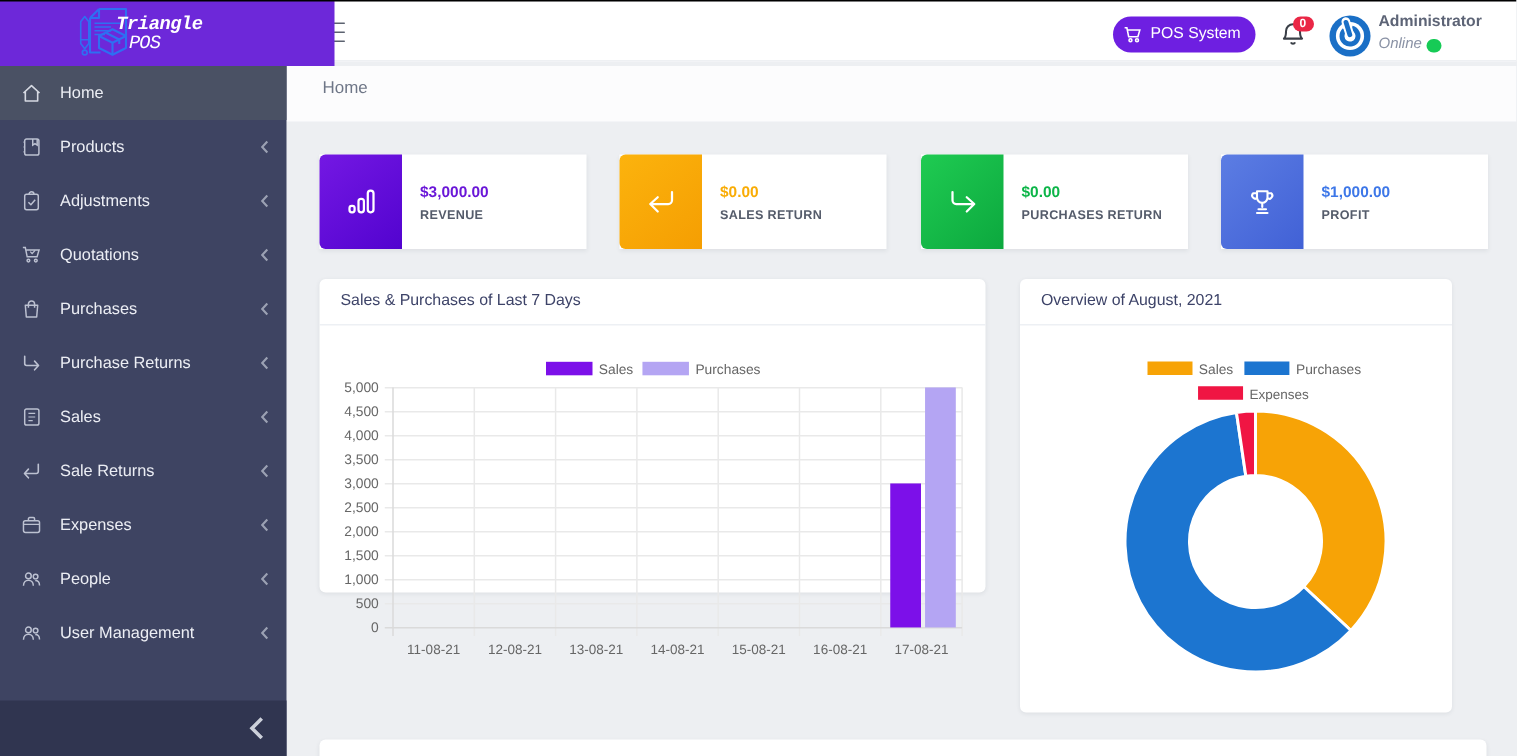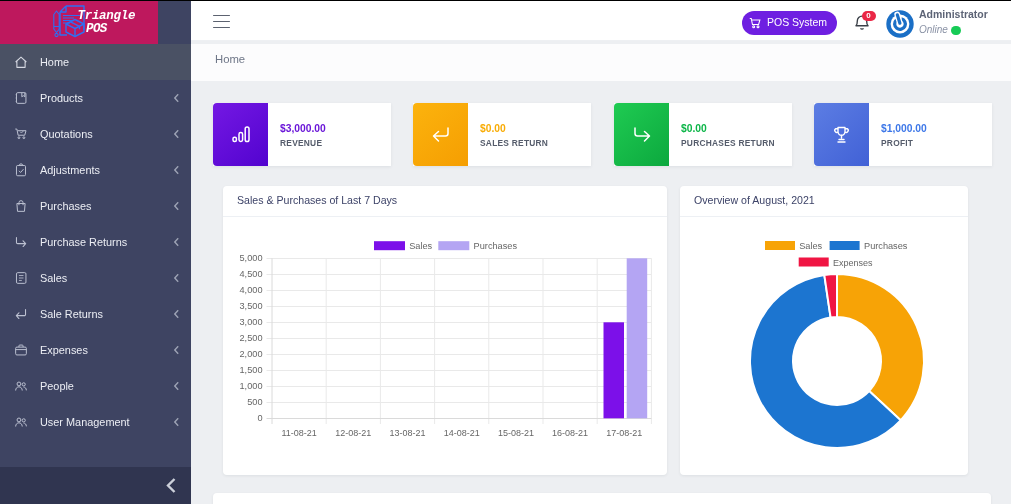--- a/index.html
+++ b/index.html
@@ -1,22 +1,22 @@
 <!DOCTYPE html>
 <html><head><meta charset="utf-8"><style>
 *{margin:0;padding:0;box-sizing:border-box}
 html,body{width:1011px;height:504px;overflow:hidden}
 body{font-family:"Liberation Sans",sans-serif;background:#edeff2;position:relative}
 #topline{position:absolute;left:0;top:0;width:1011px;height:1px;background:#000;z-index:50}
 
 #sidebar{position:absolute;left:0;top:0;width:191px;height:504px;background:#3e4462;z-index:10}
-#logo{position:absolute;left:0;top:0;width:158px;height:44px;background:#be185d}
+#logo{position:absolute;left:0;top:0;width:223px;height:44px;background:#6d28d9}
 #logo svg{position:absolute;left:51px;top:4px}
 .lg1{position:absolute;left:77.5px;top:9px;font-family:"Liberation Mono",monospace;font-style:italic;font-weight:bold;font-size:12.5px;color:#fff;letter-spacing:-0.3px}
-.lg2{position:absolute;left:86px;top:22px;font-family:"Liberation Mono",monospace;font-style:italic;font-weight:bold;font-size:12.5px;color:#fff;letter-spacing:-0.6px}
+.lg2{position:absolute;left:86px;top:22px;font-family:"Liberation Mono",monospace;font-style:italic;font-weight:normal;font-size:12.5px;color:#fff;letter-spacing:-0.6px}
 #menu{position:absolute;left:0;top:44px;width:191px}
 .mi{position:relative;height:36px;display:flex;align-items:center}
 .mi.active{background:#4a5164}
 .mi .ic{position:absolute;left:13.5px;top:50%;transform:translateY(-50%);width:14px;height:14px}
 .mi .tx{position:absolute;left:40px;top:50%;transform:translateY(-50%);font-size:10.9px;color:#eceef4}
 .mi .ch{position:absolute;right:12.5px;top:50%;transform:translateY(-50%)}
 #sbfoot{position:absolute;left:0;top:467px;width:191px;height:37px;background:#303550}
 
 #topbar{position:absolute;left:191px;top:1px;width:820px;height:40px;background:#fff;border-bottom:1px solid #eef0f3;z-index:5}
 #burger{position:absolute;left:22px;top:13.8px;width:17px;height:15px}
@@ -73,37 +73,37 @@
           <path d="M9.5 2 v5 l1.8-1.3 1.8 1.3 v-5"></path>
           <path d="M3 4.5 h-1 M3 8.5 h-1 M3 12.5 h-1" stroke-width="1"></path>
         </svg>
         <span class="tx">Products</span>
         <svg class="ch" width="5" height="9" viewBox="0 0 5 9" fill="none" stroke="#9ba1b3" stroke-width="1.4">
           <path d="M4.2 0.8 L0.8 4.5 L4.2 8.2"></path>
         </svg>
       </div>
     <div class="mi">
         <svg class="ic" viewBox="0 0 17 17" fill="none" stroke="#bcc1d1" stroke-width="1.2">
+          <rect x="3" y="3" width="11" height="12.5" rx="1.5"></rect>
+          <path d="M6.5 3 a2 2 0 0 1 4 0"></path>
+          <path d="M6 9.5 l2 2 3.5-4" stroke-linejoin="round"></path>
+        </svg>
+        <span class="tx">Adjustments</span>
+        <svg class="ch" width="5" height="9" viewBox="0 0 5 9" fill="none" stroke="#9ba1b3" stroke-width="1.4">
+          <path d="M4.2 0.8 L0.8 4.5 L4.2 8.2"></path>
+        </svg>
+      </div>
+    <div class="mi">
+        <svg class="ic" viewBox="0 0 17 17" fill="none" stroke="#bcc1d1" stroke-width="1.2">
           <path d="M1.5 2.5 h2 l1.5 7.5 h8 l1.6-5.5 H4.5"></path>
           <circle cx="6" cy="13" r="1.1"></circle>
           <circle cx="12" cy="13" r="1.1"></circle>
           <path d="M7.5 5.8 l1.5 1.5 2.5-2.6" stroke-width="1"></path>
         </svg>
         <span class="tx">Quotations</span>
-        <svg class="ch" width="5" height="9" viewBox="0 0 5 9" fill="none" stroke="#9ba1b3" stroke-width="1.4">
-          <path d="M4.2 0.8 L0.8 4.5 L4.2 8.2"></path>
-        </svg>
-      </div>
-    <div class="mi">
-        <svg class="ic" viewBox="0 0 17 17" fill="none" stroke="#bcc1d1" stroke-width="1.2">
-          <rect x="3" y="3" width="11" height="12.5" rx="1.5"></rect>
-          <path d="M6.5 3 a2 2 0 0 1 4 0"></path>
-          <path d="M6 9.5 l2 2 3.5-4" stroke-linejoin="round"></path>
-        </svg>
-        <span class="tx">Adjustments</span>
         <svg class="ch" width="5" height="9" viewBox="0 0 5 9" fill="none" stroke="#9ba1b3" stroke-width="1.4">
           <path d="M4.2 0.8 L0.8 4.5 L4.2 8.2"></path>
         </svg>
       </div>
     <div class="mi">
         <svg class="ic" viewBox="0 0 17 17" fill="none" stroke="#bcc1d1" stroke-width="1.2">
           <path d="M3.5 5.5 h10 l-0.8 9.5 h-8.4 z" stroke-linejoin="round"></path>
           <path d="M6 7.5 v-3 a2.5 2.5 0 0 1 5 0 v3"></path>
         </svg>
         <span class="tx">Purchases</span>
@@ -253,21 +253,21 @@
     <svg width="19" height="18" viewBox="0 0 19 18" fill="none" stroke="#fff" stroke-width="1.4">
         <path d="M6 1.5 h7 v4.2 a3.5 3.5 0 0 1 -7 0 z" stroke-linejoin="round"></path>
         <path d="M6 2.8 H3.6 a2 2 0 0 0 2.5 3.2 M13 2.8 h2.4 a2 2 0 0 1 -2.5 3.2"></path>
         <path d="M9.5 9.5 v2.5 M7 13.5 h5 M6 16 h7" stroke-linecap="round"></path>
       </svg>
   </div>
   <div class="cval" style="color:#3d77e8">$1,000.00</div>
     <div class="clab">PROFIT</div>
 </div>
 
-<div class="panel" style="left:223px;top:186px;width:444px;height:289px">
+<div class="panel" style="left:213px;top:186px;width:444px;height:209px">
   <div class="phead">
       <span>Sales &amp; Purchases of Last 7 Days</span>
     </div>
   <svg width="444" height="258" viewBox="0 0 444 258" style="position:absolute;left:0;top:31px" font-family="Liberation Sans, sans-serif">
     <g transform="translate(0,-31)">
 
       <rect x="151" y="55.2" width="31" height="9" fill="#7c10e9"></rect>
       <text x="186.2" y="63.2" font-size="9.2" fill="#666">Sales</text>
       <rect x="215.3" y="55.2" width="31" height="9" fill="#b4a5f3"></rect>
       <text x="250.6" y="63.2" font-size="9.2" fill="#666">Purchases</text>

